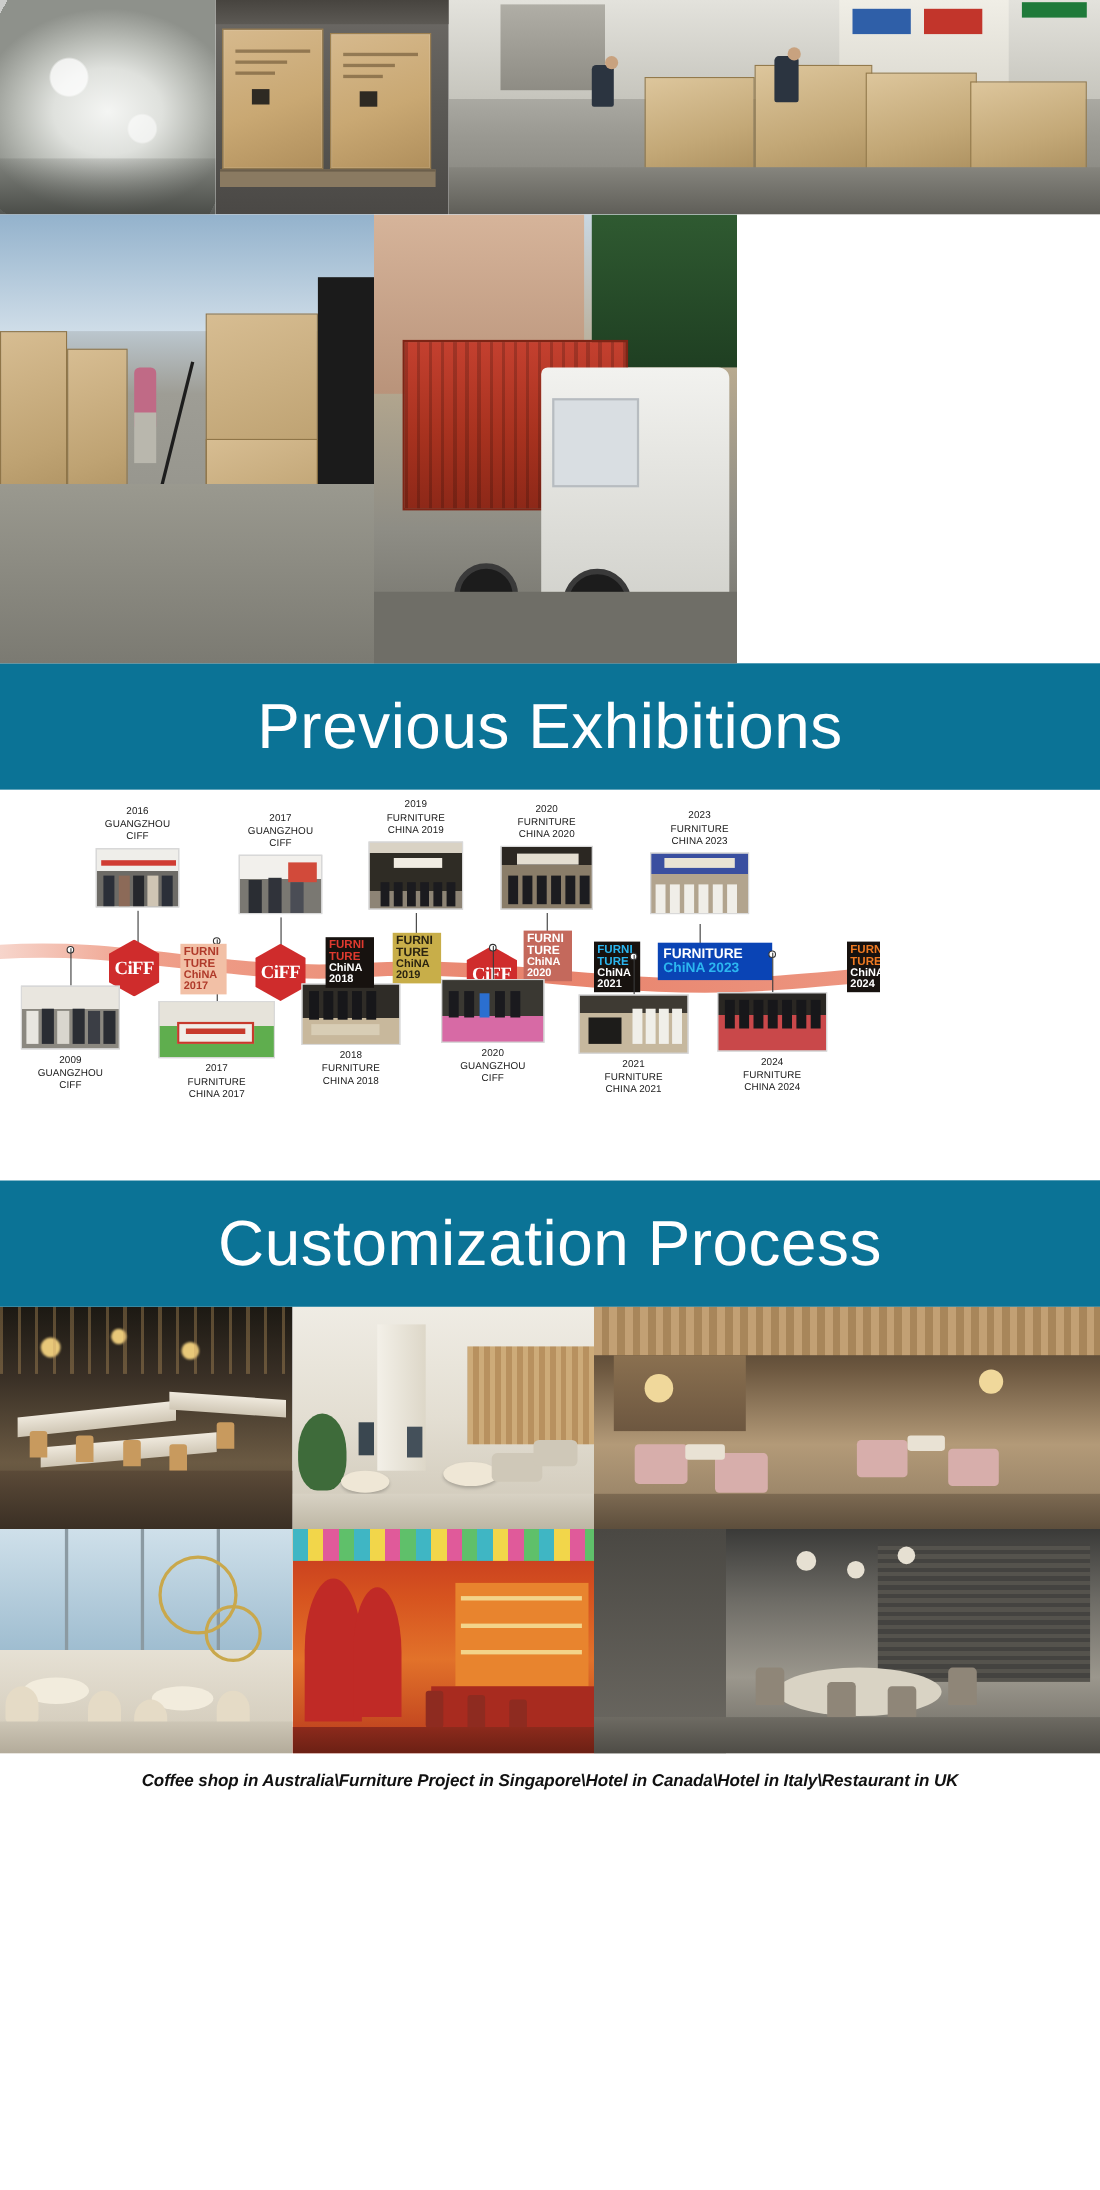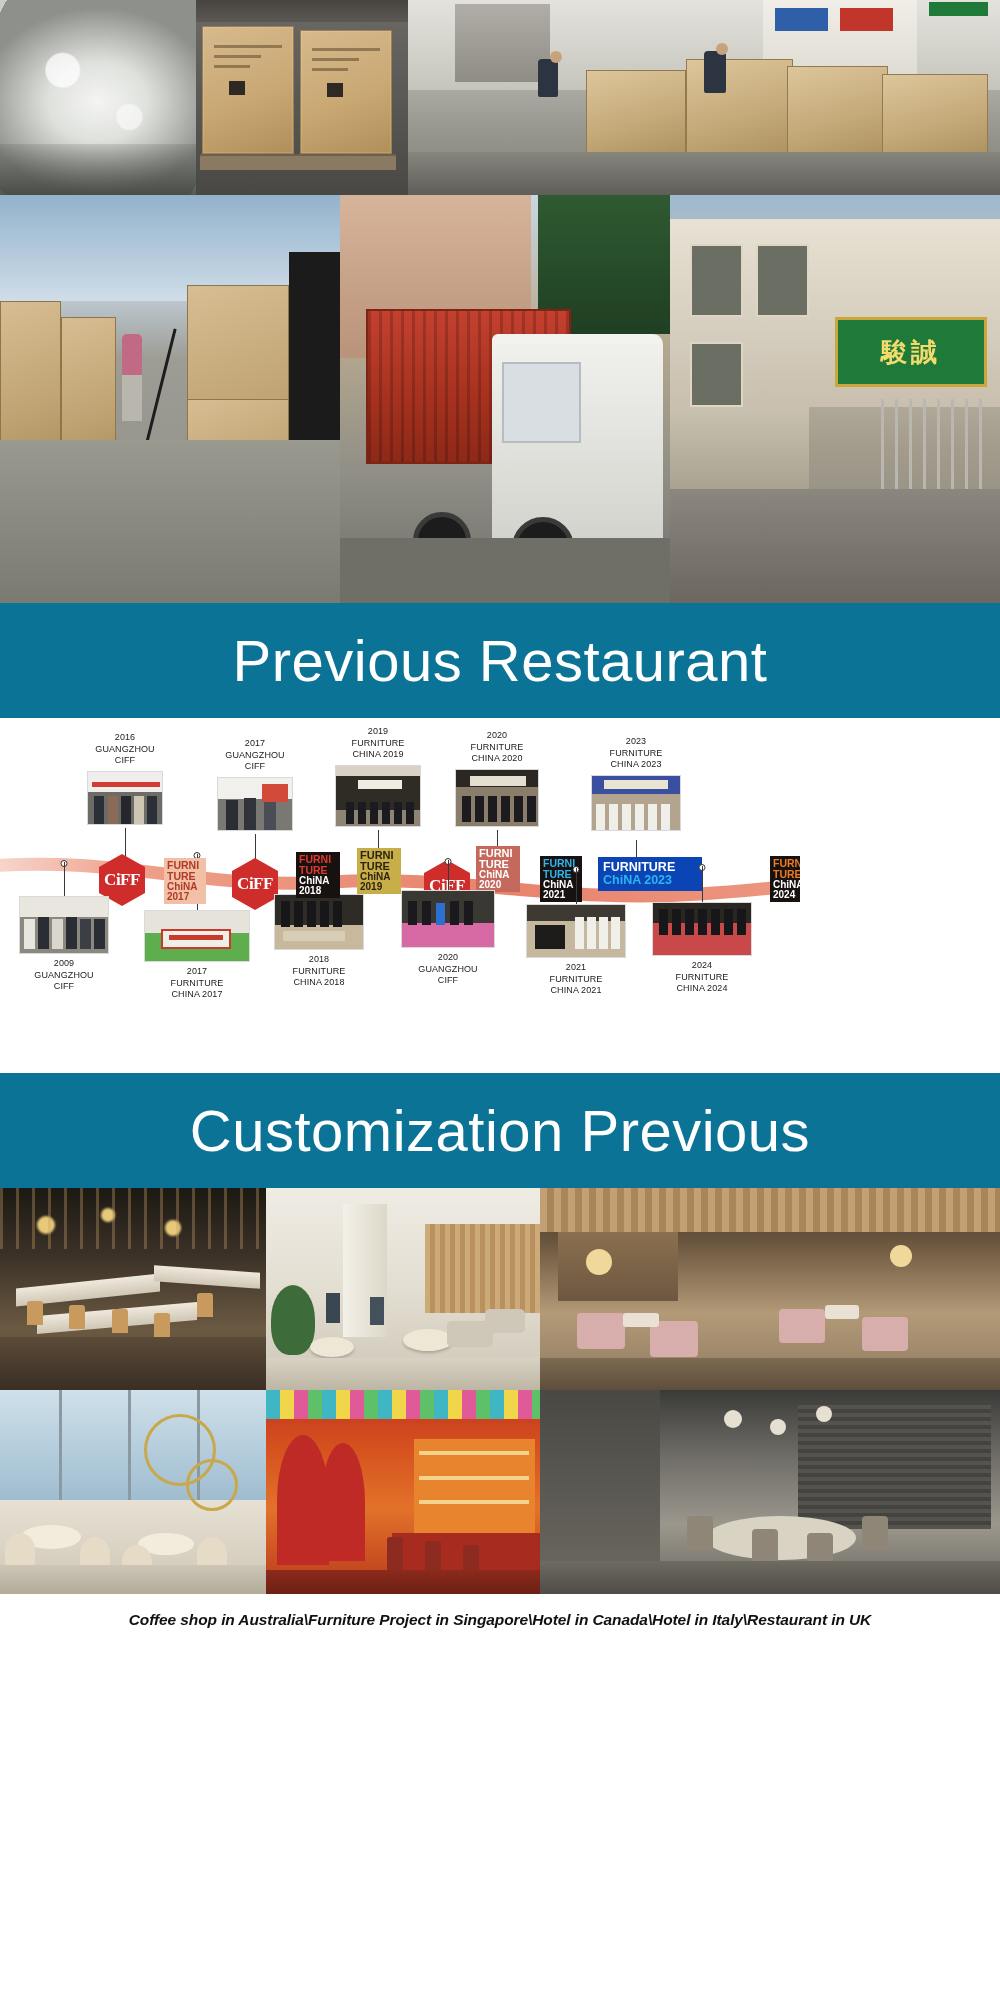--- a/index.html
+++ b/index.html
@@ -366,38 +366,24 @@
         </div>
       <div class="truckw">
         <div style="position:absolute;left:6%;top:12%;width:46%;height:34%;background:#d9dee2;border:2px solid #b7bcc0;"></div>
       </div>
       <div class="wheel" style="left:22%;bottom:8%;width:58px;height:58px;"></div>
       <div class="wheel" style="left:52%;bottom:6%;width:62px;height:62px;"></div>
       <div class="roadway"></div>
     </div>
   </div>
 
-  <div class="ps3">
-    <div class="ph-factory">
-      <div class="bld"></div>
-      <div class="win" style="left:6%;top:12%;width:16%;height:18%;"></div>
-      <div class="win" style="left:26%;top:12%;width:16%;height:18%;"></div>
-      <div class="win" style="left:6%;top:36%;width:16%;height:16%;"></div>
-      <div class="sign">
-          <span>駿誠</span>
-        </div>
-      <div style="position:absolute;left:0;top:52%;width:42%;height:24%;background:linear-gradient(180deg,#c9c2b0,#a49c8a);"></div>
-      <div class="fence"></div>
-      <div class="ground"></div>
-    </div>
-  </div>
 </div>
 
 <div class="banner" id="banner-exhibitions" style="background:#0b7396;">
-  <div class="banner-title">Previous Restaurant</div>
+  <div class="banner-title">Previous Exhibitions</div>
 </div>
 
 <div class="timeline-wrap">
 
   <svg class="ribbon" viewBox="0 0 1000 355" preserveAspectRatio="none">
     <defs>
       <linearGradient id="rg" x1="0" y1="0" x2="1" y2="0">
         <stop offset="0%" stop-color="#f7d9d0"></stop>
         <stop offset="14%" stop-color="#ef9f8a"></stop>
         <stop offset="50%" stop-color="#e8836c"></stop>
@@ -644,21 +630,21 @@
       <div style="position:absolute;left:84px;top:6px;width:9px;height:26px;background:#17171a;"></div>
     </div>
     <div class="caption" style="margin-top:4px;">2024
 FURNITURE
 CHINA 2024</div>
   </div>
 
 </div>
 
 <div class="banner" id="banner-customization" style="background:#0b7396;">
-  <div class="banner-title">Customization Previous</div>
+  <div class="banner-title">Customization Process</div>
 </div>
 
 <div class="interior-grid">
 
   <div class="ig ig-w1 ig-h1">
     <div class="sc-banquet">
       <div class="lamp" style="left:14%;top:14%;width:18px;height:18px;"></div>
       <div class="lamp" style="left:38%;top:10%;width:14px;height:14px;"></div>
       <div class="lamp" style="left:62%;top:16%;width:16px;height:16px;"></div>
       <div style="position:absolute;left:0;top:0;width:100%;height:30%;background:repeating-linear-gradient(90deg,rgba(200,160,100,.35) 0 3px, transparent 3px 16px);"></div>

